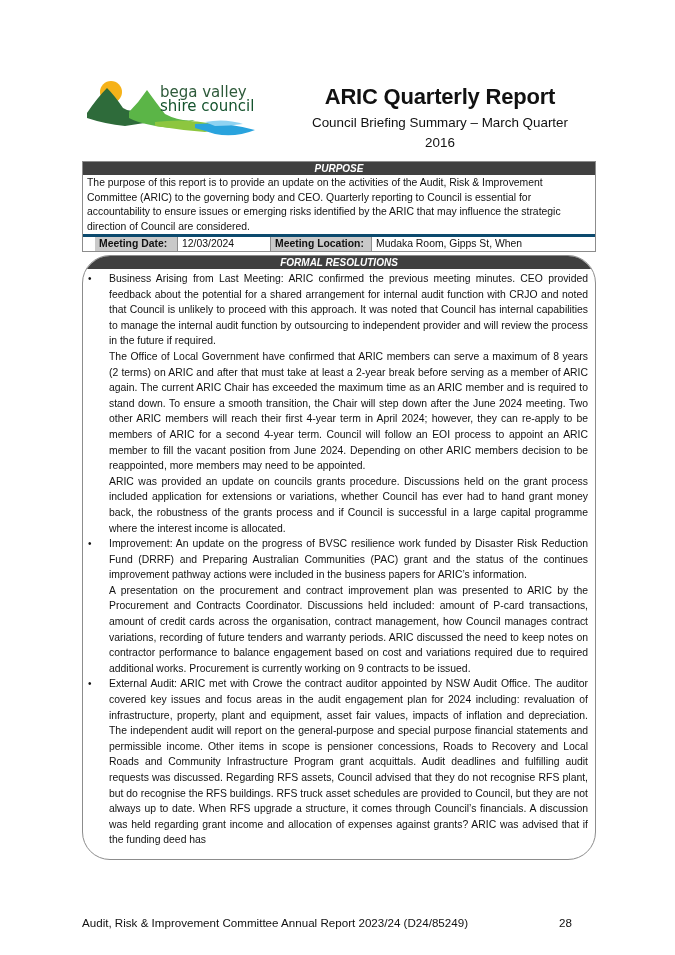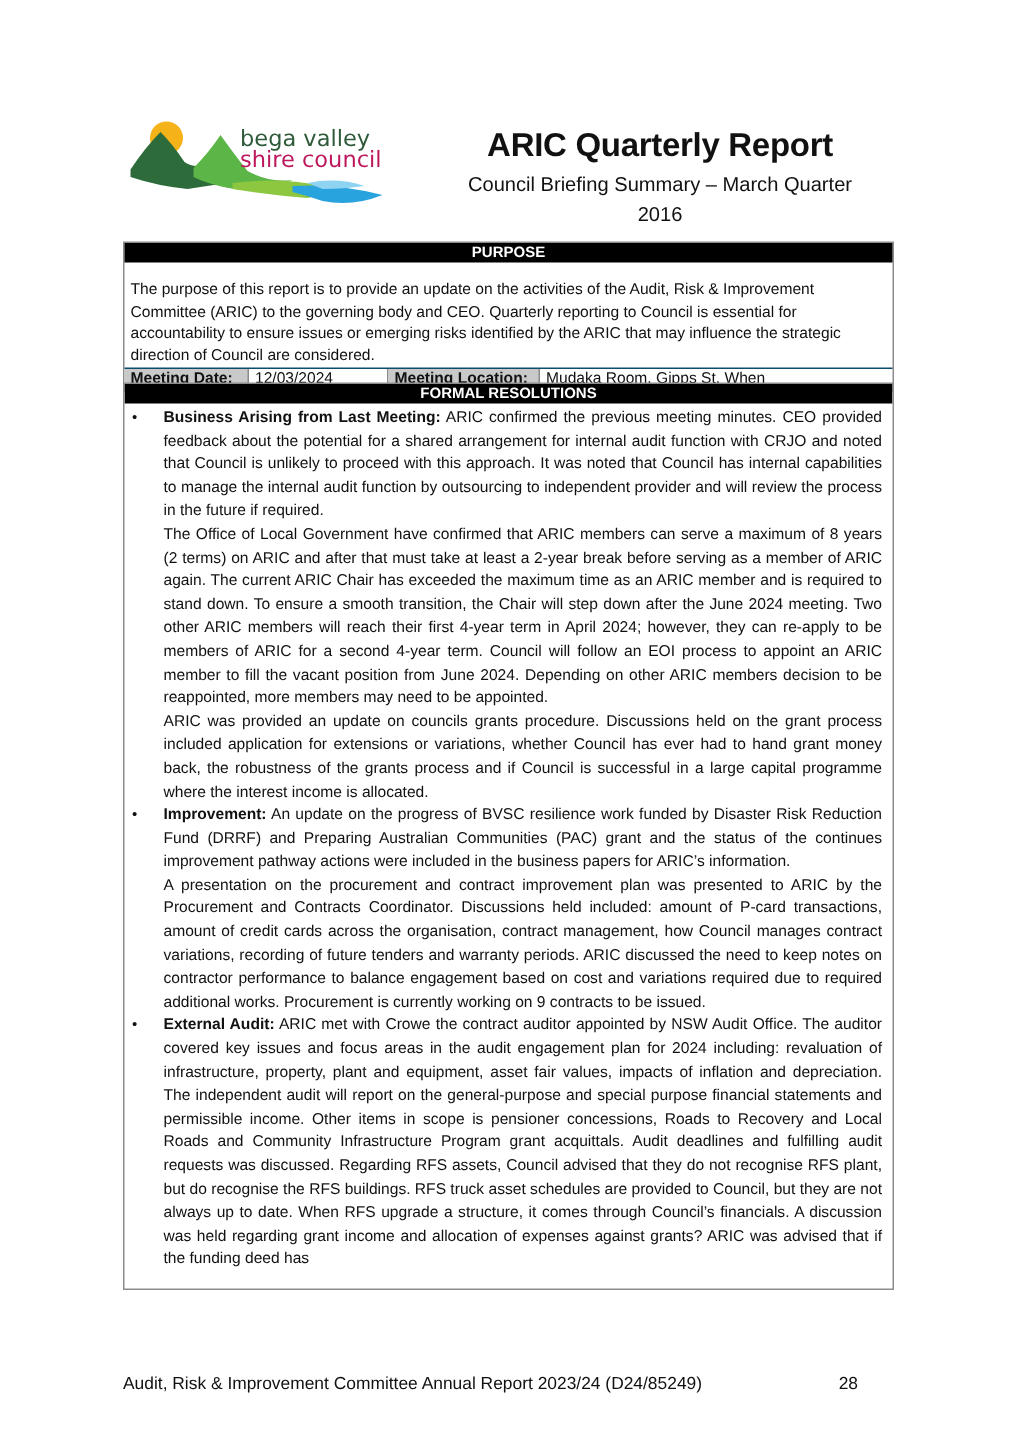--- a/index.html
+++ b/index.html
@@ -2,41 +2,41 @@
 <html><head>
   <meta charset="utf-8">
   <style>
     html, body { margin: 0; padding: 0; background: #ffffff; }
     body { width: 675px; height: 955px; position: relative; overflow: hidden;
       font-family: "Liberation Sans", sans-serif; color: #111; }
     .logo { position: absolute; left: 85px; top: 78px; width: 180px; height: 60px; }
     .logo-text { position: absolute; left: 160px; top: 85px; line-height: 14px; font-size: 15px;
       font-family: "DejaVu Sans", sans-serif; }
     .logo-text .l1 { color: #2e5a3a; }
-    .logo-text .l2 { color: #be185d; }
+    .logo-text .l2 { color: #14532d; }
     .title-block { position: absolute; left: 290px; top: 84px; width: 300px; text-align: center; }
     .title { font-size: 22px; font-weight: bold; letter-spacing: -0.2px; margin: 0; }
     .subtitle { font-size: 13.4px; line-height: 20px; margin-top: 3px; }
     .tbl { position: absolute; left: 82px; width: 514px; border: 1px solid #8c8c8c; box-sizing: border-box;
       font-size: 10.4px; }
     .tbl-purpose { top: 161px; }
-    .tbl-res { top: 255px; height: 605px; border-bottom: 1px solid #8c8c8c; overflow: hidden; }
-    .hdr { background: #000000; color: #fff; font-weight: bold; text-align: center; font-size: 10px;
-      height: 13px; line-height: 13px; }
-    .purpose-text { padding: 12px 4px 0 4px; line-height: 14.5px; }
-    .meet-row { display: flex; border-top: 1px solid #0c4a6e; height: 14px; line-height: 14px; }
+    .tbl-res { top: 255px; height: 605px; border-bottom: 1px solid #8c8c8c; overflow: hidden; border-radius: 28px; }
+    .hdr { background: #404040; color: #fff; font-weight: bold; text-align: center; font-size: 10px;
+      height: 13px; line-height: 13px; font-style: italic; }
+    .purpose-text { padding: 1px 4px 0 4px; line-height: 14.5px; }
+    .meet-row { display: flex; border-top: 3px solid #0c4a6e; height: 14px; line-height: 14px; padding-left: 12px; }
     .meet-row > div { padding: 0 4px; box-sizing: border-box; border-right: 1px solid #8c8c8c; }
     .meet-row > div:last-child { border-right: none; flex: 1; }
     .lbl { background: #c9c9c9; font-weight: bold; }
     .c1 { width: 83px; } .c2 { width: 93px; } .c3 { width: 101px; }
     .items { padding: 2px 7px 0 26px; }
     .item { position: relative; text-align: justify; line-height: 15.6px; }
     .item p { margin: 0; }
     .bullet { position: absolute; left: -21px; top: 0; font-size: 10px; }
-    .item b { font-weight: bold; }
+    .item b { font-weight: normal; }
     .footer { position: absolute; left: 82px; top: 916px; width: 490px; font-size: 11.6px; display: flex;
       justify-content: space-between; text-align: right; }
   </style>
 </head>
 <body>
 
 <div class="logo">
   <svg width="180" height="60" viewBox="0 0 180 60">
     <circle cx="26" cy="14" r="11" fill="#f6b219"></circle>
     <path d="M2 35 Q12 20 22 10 Q30 18 38 30 Q44 34 50 32 Q58 40 66 44 L40 48 Q20 46 2 40 Z" fill="#2e6b3a"></path>

